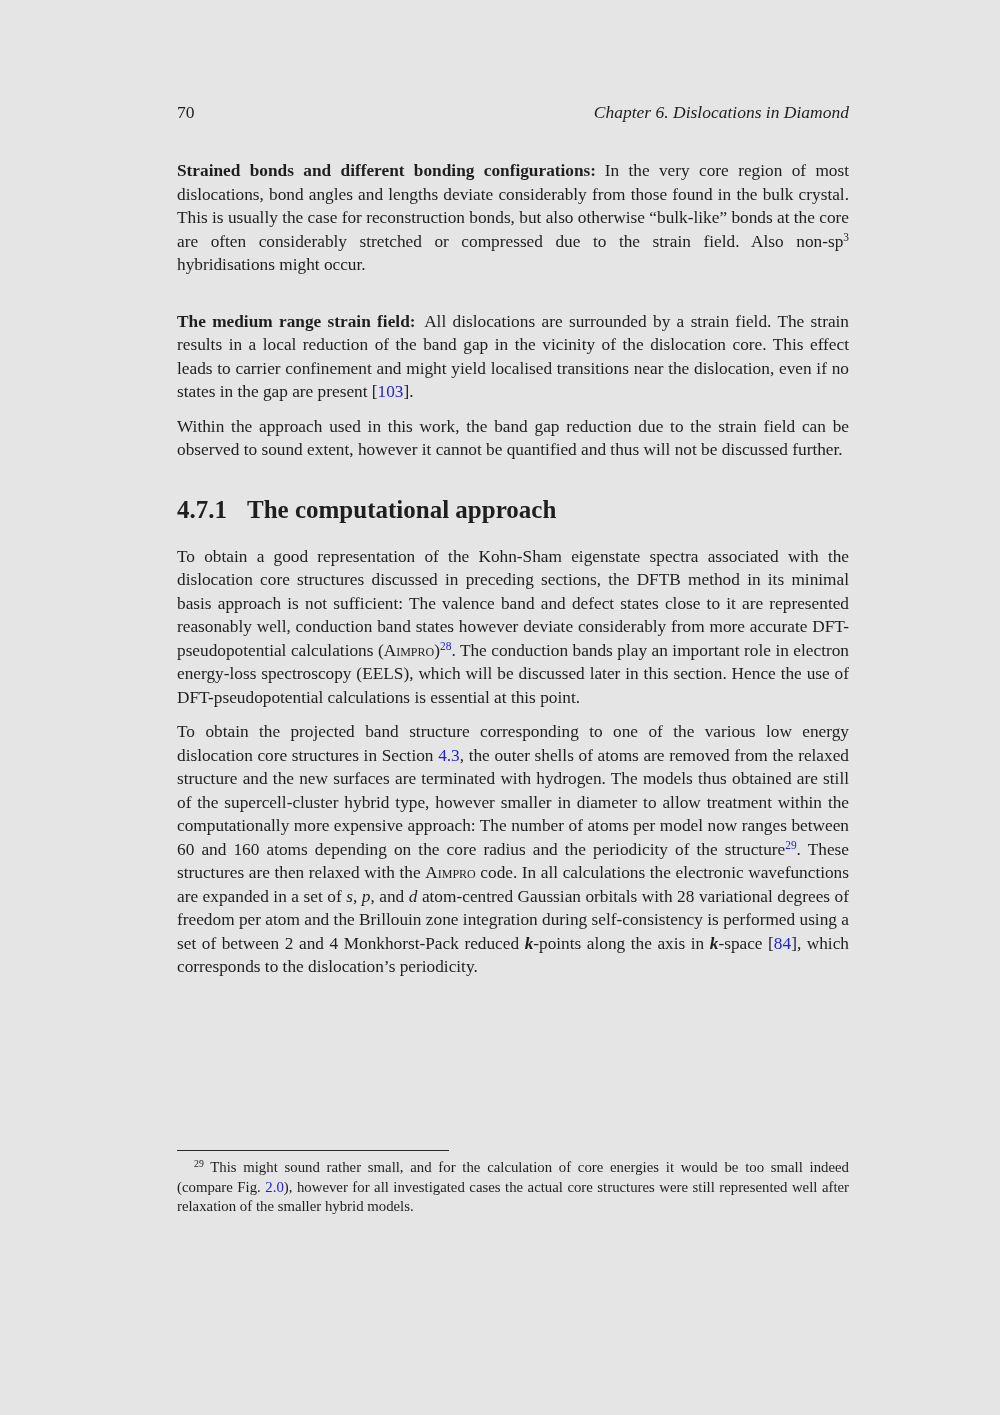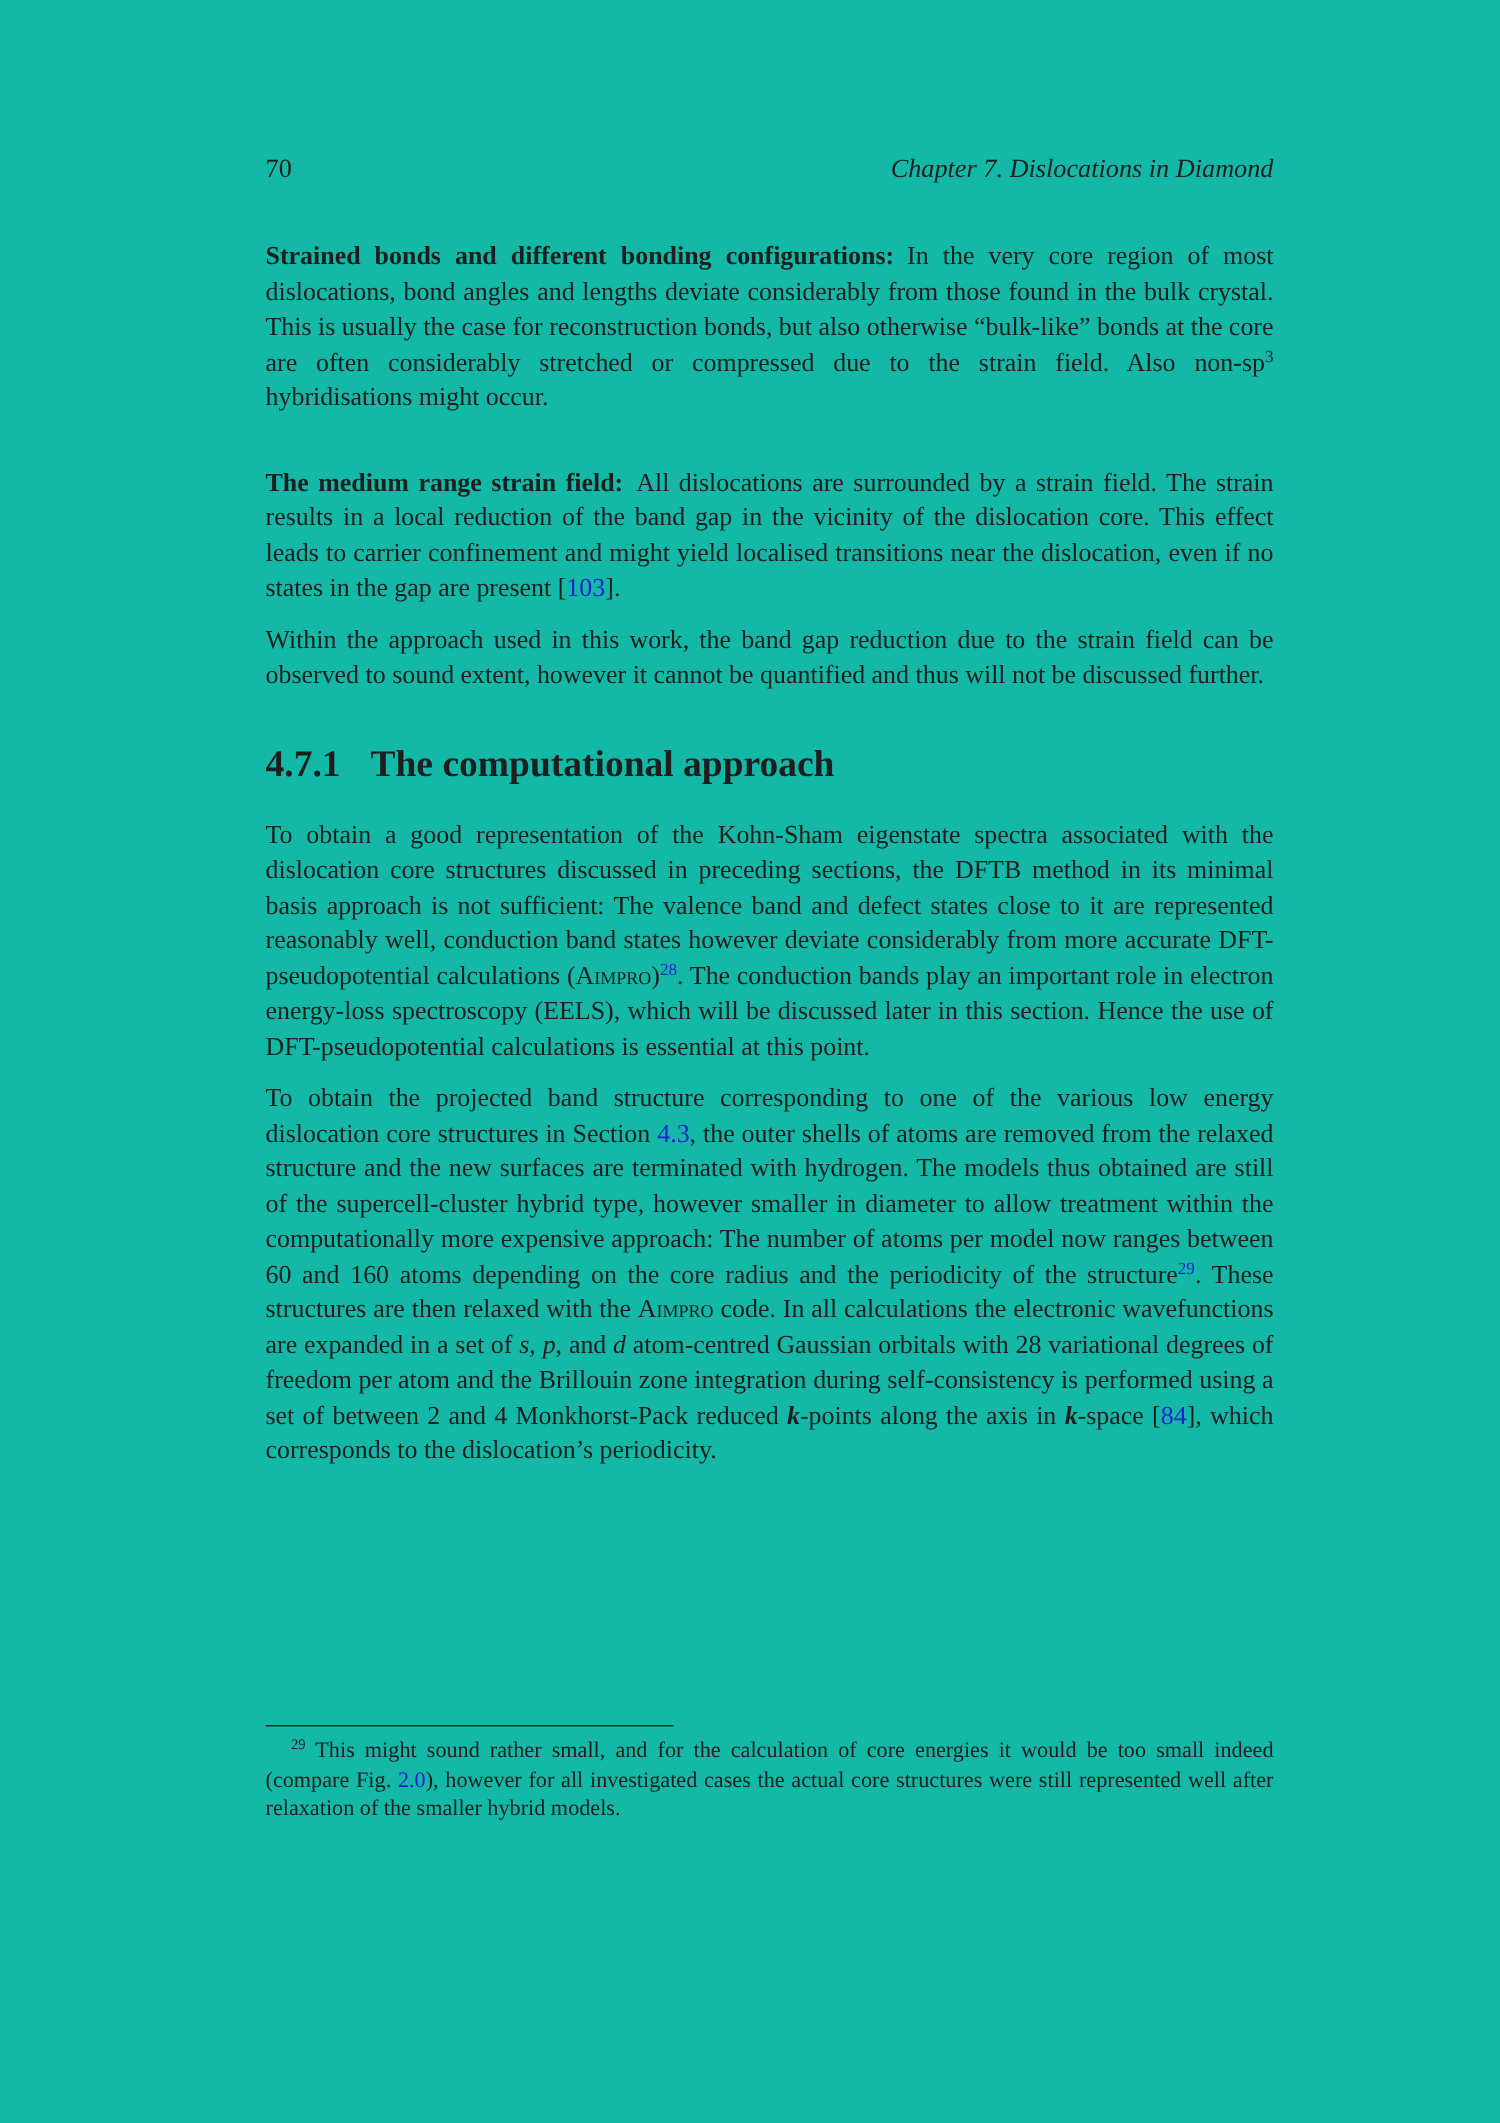--- a/index.html
+++ b/index.html
@@ -24,25 +24,25 @@
   .r-i{font-style:italic;}
   .r-bi{font-weight:bold;font-style:italic;}
   .r-sc{font-variant:small-caps;}
   .r-link{color:var(--link,#2222d0);}
   .r-sup,.r-suplink,.r-supmark{font-size:66%;position:relative;top:-0.48em;line-height:0;}
   .r-suplink{color:var(--link,#2222d0);}
 </style>
 </head>
 <body>
 
-<div class="page" style="background: #14b8a6; color: rgb(30, 30, 30); text-decoration: underline; --link: #2222d0;">
+<div class="page" style="background: #e5e5e5; color: rgb(30, 30, 30); text-decoration: underline; --link: #2222d0;">
 
   <div class="col header">
     <span>70</span>
-    <span class="running-head">Chapter 7. Dislocations in Diamond</span>
+    <span class="running-head">Chapter 6. Dislocations in Diamond</span>
   </div>
 
   <div class="col content">
     <p class="body"><span class="r-b">Strained bonds and different bonding configurations:</span><span class="r-n"> In the very core region of most dislocations, bond angles and lengths deviate considerably from those found in the bulk crystal. This is usually the case for reconstruction bonds, but also otherwise “bulk-like” bonds at the core are often considerably stretched or compressed due to the strain field. Also non-sp</span><span class="r-sup">3</span><span class="r-n"> hybridisations might occur.</span></p>
     <p class="body vgap"><span class="r-b">The medium range strain field:</span><span class="r-n"> All dislocations are surrounded by a strain field. The strain results in a local reduction of the band gap in the vicinity of the dislocation core. This effect leads to carrier confinement and might yield localised transitions near the dislocation, even if no states in the gap are present [</span><span class="r-link">103</span><span class="r-n">].</span></p>
     <p class="body"><span class="r-n">Within the approach used in this work, the band gap reduction due to the strain field can be observed to sound extent, however it cannot be quantified and thus will not be discussed further.</span></p>
 
     <h2 class="section">
       <span class="sec-num">4.7.1</span><span>The computational approach</span>
     </h2>

